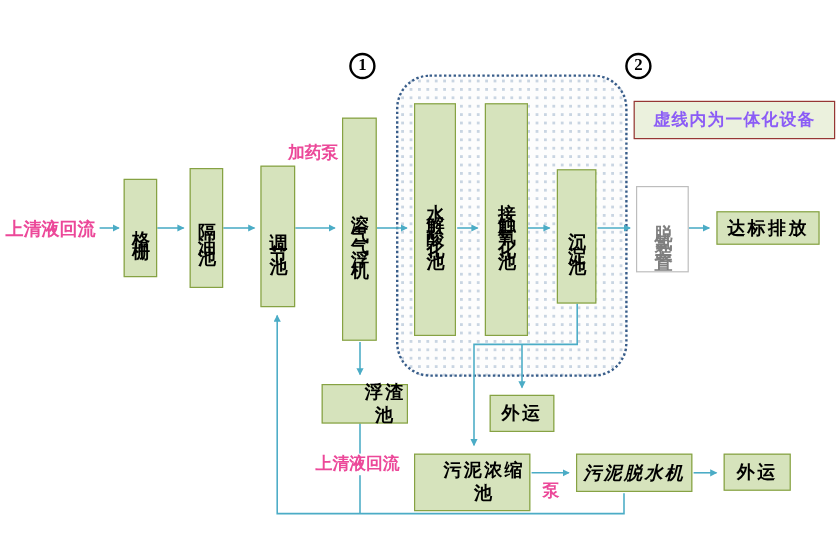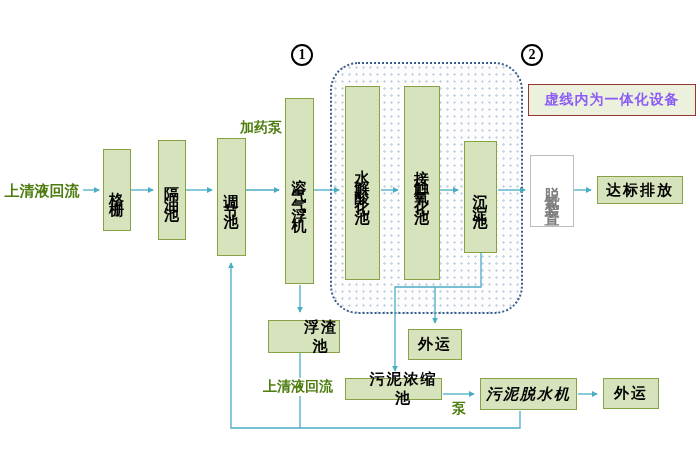--- a/index.html
+++ b/index.html
@@ -10,21 +10,21 @@
   .abs { position:absolute; box-sizing:border-box; }
   .node {
     background:#d6e3bc; border:1px solid #86a243; color:#000;
     font-weight:bold; font-size:15px;
     display:flex; align-items:center; justify-content:center;
     text-align:center;
   }
   .vert  { writing-mode:vertical-rl; text-orientation:upright; letter-spacing:10px; line-height:1; }
   .horiz { letter-spacing:2px; }
   .plain-label {
-    font-weight:bold; font-size:14px; color:#4d7c0f; background:#fff;
+    font-weight:bold; font-size:14px; color:#ec4899; background:#fff;
     white-space:nowrap; padding:0 2px; text-align:center;
   }
   .circle-marker {
     width:22px; height:22px; border:2px solid #000; border-radius:50%;
     display:flex; align-items:center; justify-content:center;
     font-family:"Liberation Serif", serif; font-weight:bold; font-size:14px; color:#000;
     background:#fff;
   }
   .dashed-box {
     border:2px dotted #385d8a; border-radius:28px;
@@ -106,21 +106,21 @@
   <div class="abs gray-node" style="left:530px; top:155px; width:44px; height:72px;">脱氯装置</div>
 
   <div class="abs node horiz" style="left:597px; top:176px; width:86px; height:28px;">达标排放</div>
 
   <div class="abs node horiz" style="left:268px; top:320px; width:72px; height:33px;padding-left:34px;">浮渣池</div>
 
   <div class="abs node horiz" style="left:408px; top:329px; width:54px; height:31px;">外运</div>
 
   <div class="abs plain-label" style="left:261px; top:358px; font-size:14px;margin-top:20px;">上清液回流</div>
 
-  <div class="abs node horiz" style="left:345px; top:378px; width:97px; height:22px;padding-left:20px;">污泥浓缩池</div>
+  <div class="abs node horiz" style="left:345px; top:378px; width:97px; height:48px;padding-left:20px;">污泥浓缩池</div>
 
   <div class="abs plain-label" style="left:450px; top:400px; font-size:14px;">泵</div>
 
   <div class="abs node horiz" style="left:480px; top:378px; width:97px; height:32px;font-style:italic;">污泥脱水机</div>
 
   <div class="abs node horiz" style="left:603px; top:378px; width:56px; height:31px;">外运</div>
 
 </div>
 
 </body></html>

